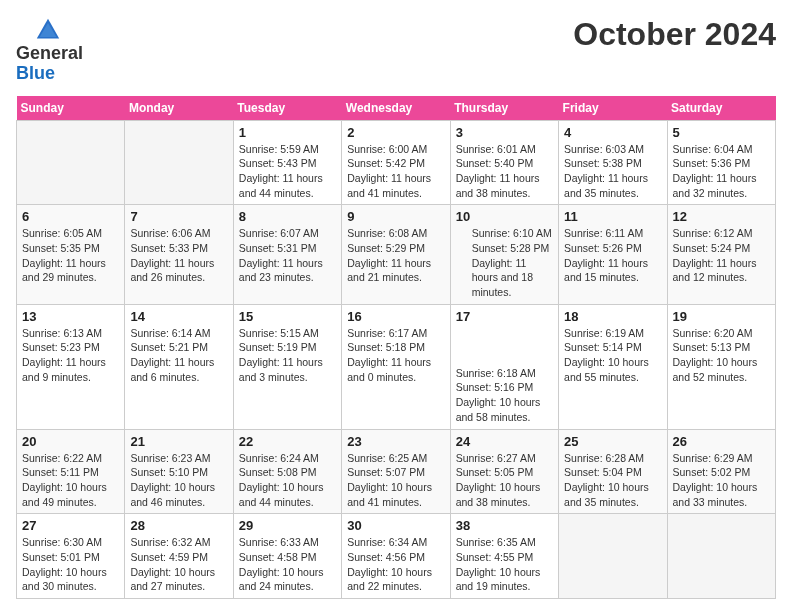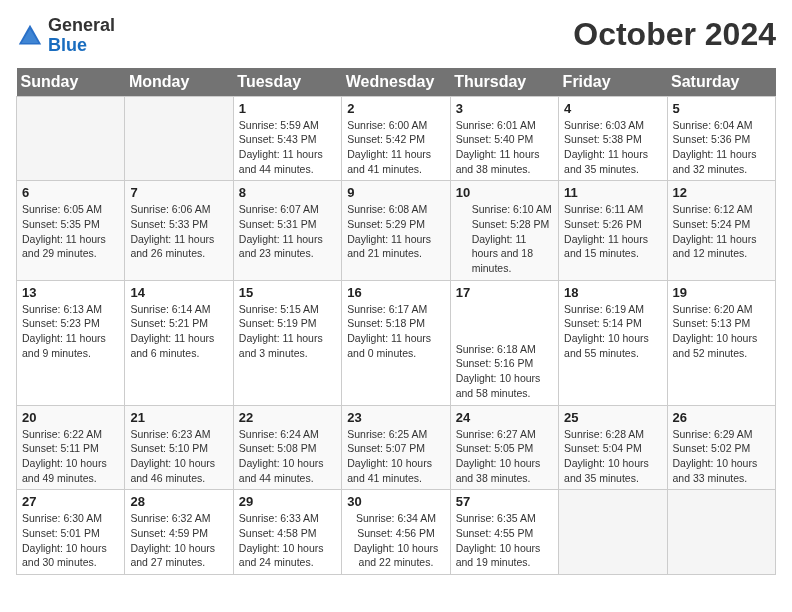--- a/index.html
+++ b/index.html
@@ -12,20 +12,21 @@
     }
     .header {
       display: flex;
       justify-content: space-between;
       align-items: flex-start;
       margin-bottom: 12px;
     }
     .logo {
       display: flex;
       align-items: center;
+      flex-direction: column;
     }
     .logo-text {
       font-size: 18px;
       font-weight: bold;
       line-height: 1.1;
     }
     .logo-general { color: #333; }
     .logo-blue { color: #1a6dbf; }
     .logo-icon {
       width: 28px;
@@ -43,25 +44,25 @@
     .location {
       font-size: 16px;
       color: #555;
     }
     .calendar {
       width: 100%;
       border-collapse: collapse;
       font-size: 11px;
     }
     .calendar th {
-      background-color: #737373;
+      background-color: #ec4899;
       color: #fff;
       padding: 5px 4px;
       text-align: left;
-      font-size: 16px;
+      font-size: 12px;
       font-weight: bold;
     }
     .calendar td {
       border: 1px solid #ccc;
       vertical-align: top;
       padding: 4px 5px;
       width: 108px;
       min-height: 80px;
       background: #fff;
     }
@@ -296,26 +297,26 @@
 Daylight: 10 hours and 27 minutes.</div>
         </td>
         <td>
           <span class="day-number">29</span>
           <div class="day-info" style="white-space: pre-line;">Sunrise: 6:33 AM
 Sunset: 4:58 PM
 Daylight: 10 hours and 24 minutes.</div>
         </td>
         <td>
           <span class="day-number">30</span>
-          <div class="day-info" style="white-space: pre-line; text-align: center;">Sunrise: 6:34 AM
+          <div class="day-info" style="white-space: pre-line;">Sunrise: 6:34 AM
 Sunset: 4:56 PM
 Daylight: 10 hours and 22 minutes.</div>
         </td>
         <td>
-          <span class="day-number">57</span>
+          <span class="day-number">38</span>
           <div class="day-info" style="white-space: pre-line;">Sunrise: 6:35 AM
 Sunset: 4:55 PM
 Daylight: 10 hours and 19 minutes.</div>
         </td>
         <td class="empty-cell"></td>
         <td class="empty-cell"></td>
       </tr>
     </tbody>
 </table>
 

